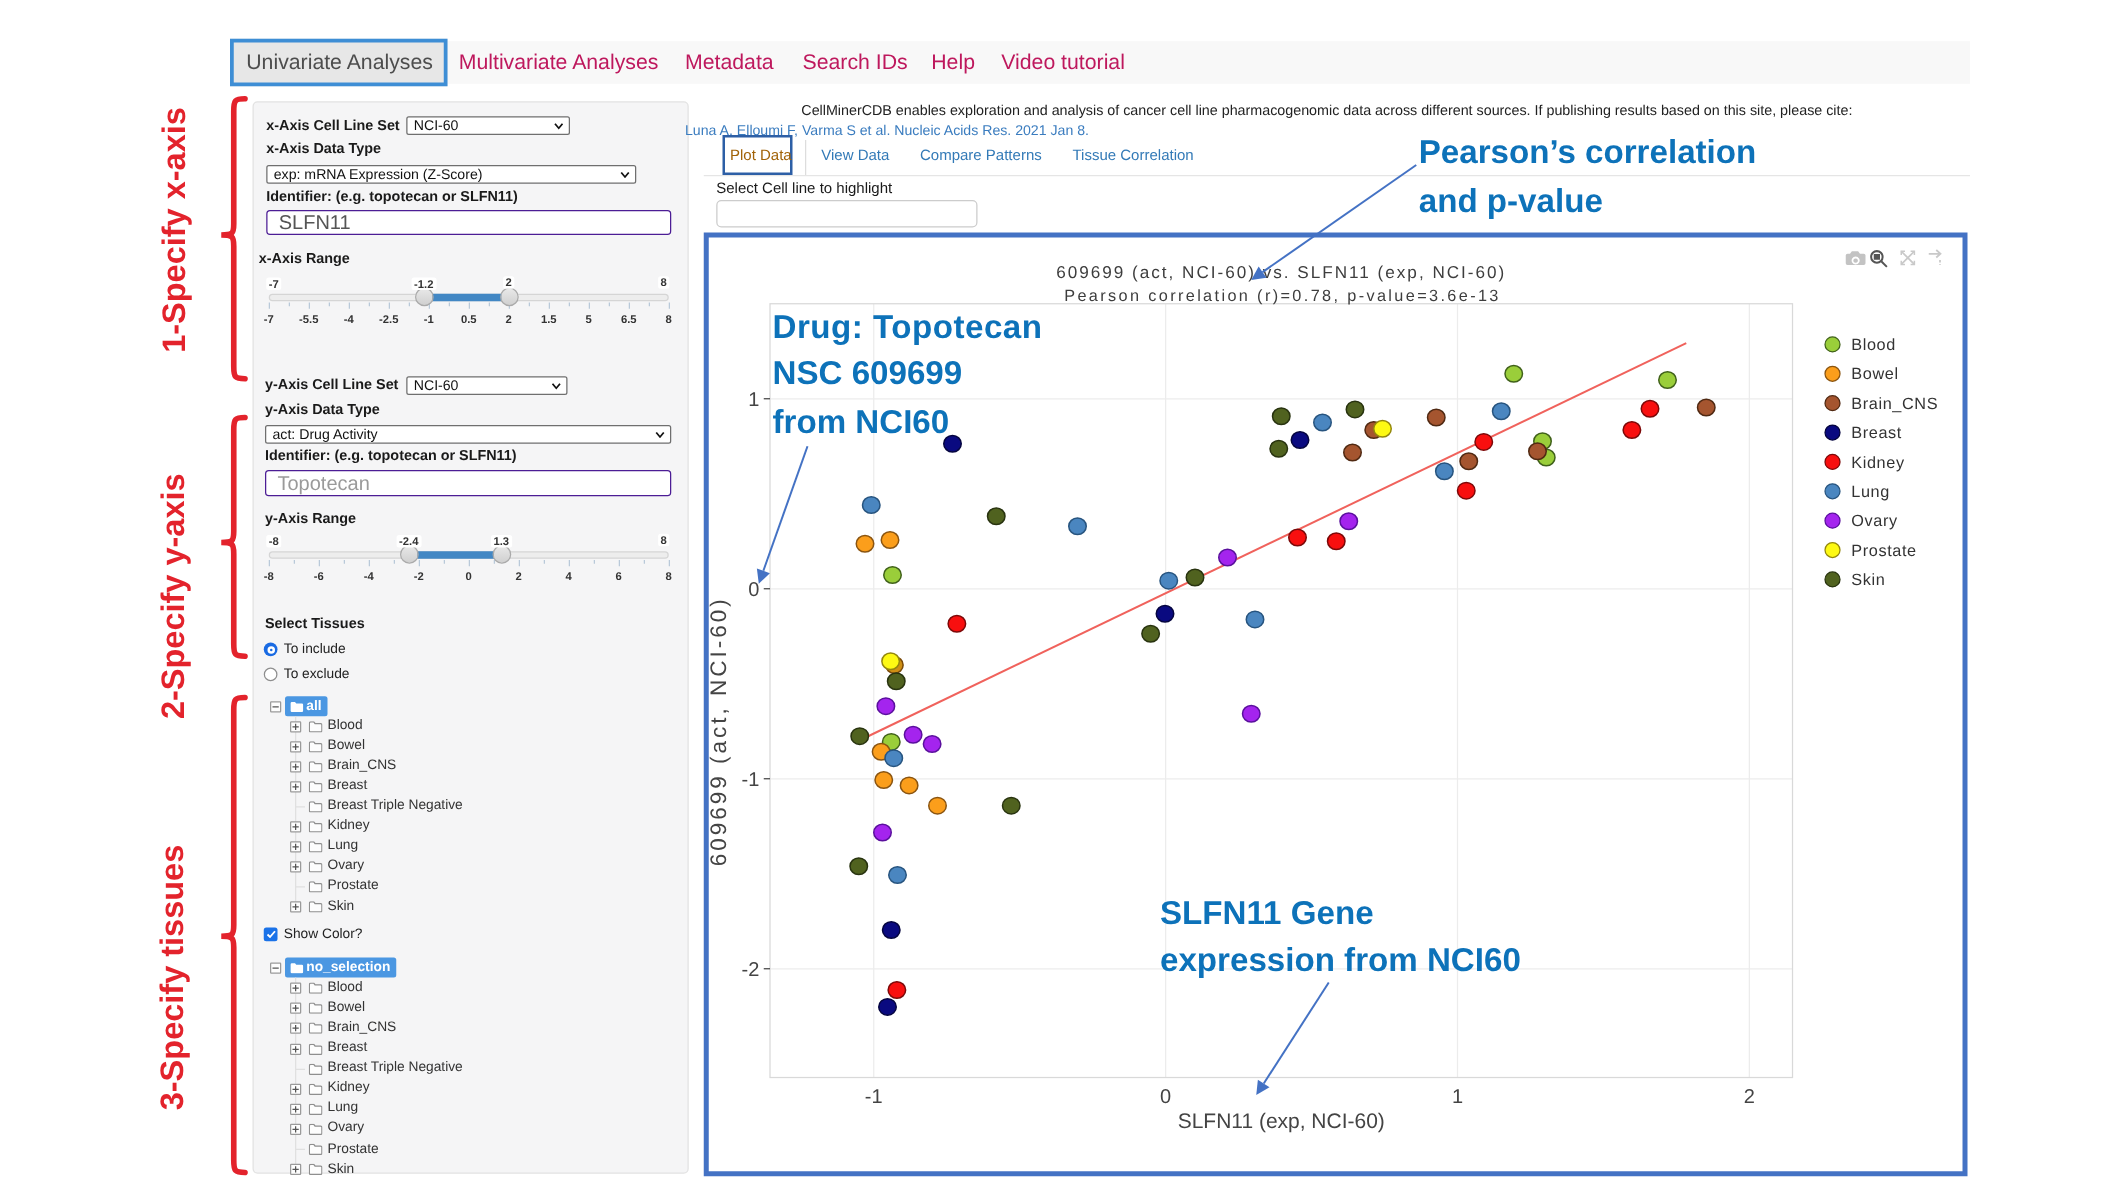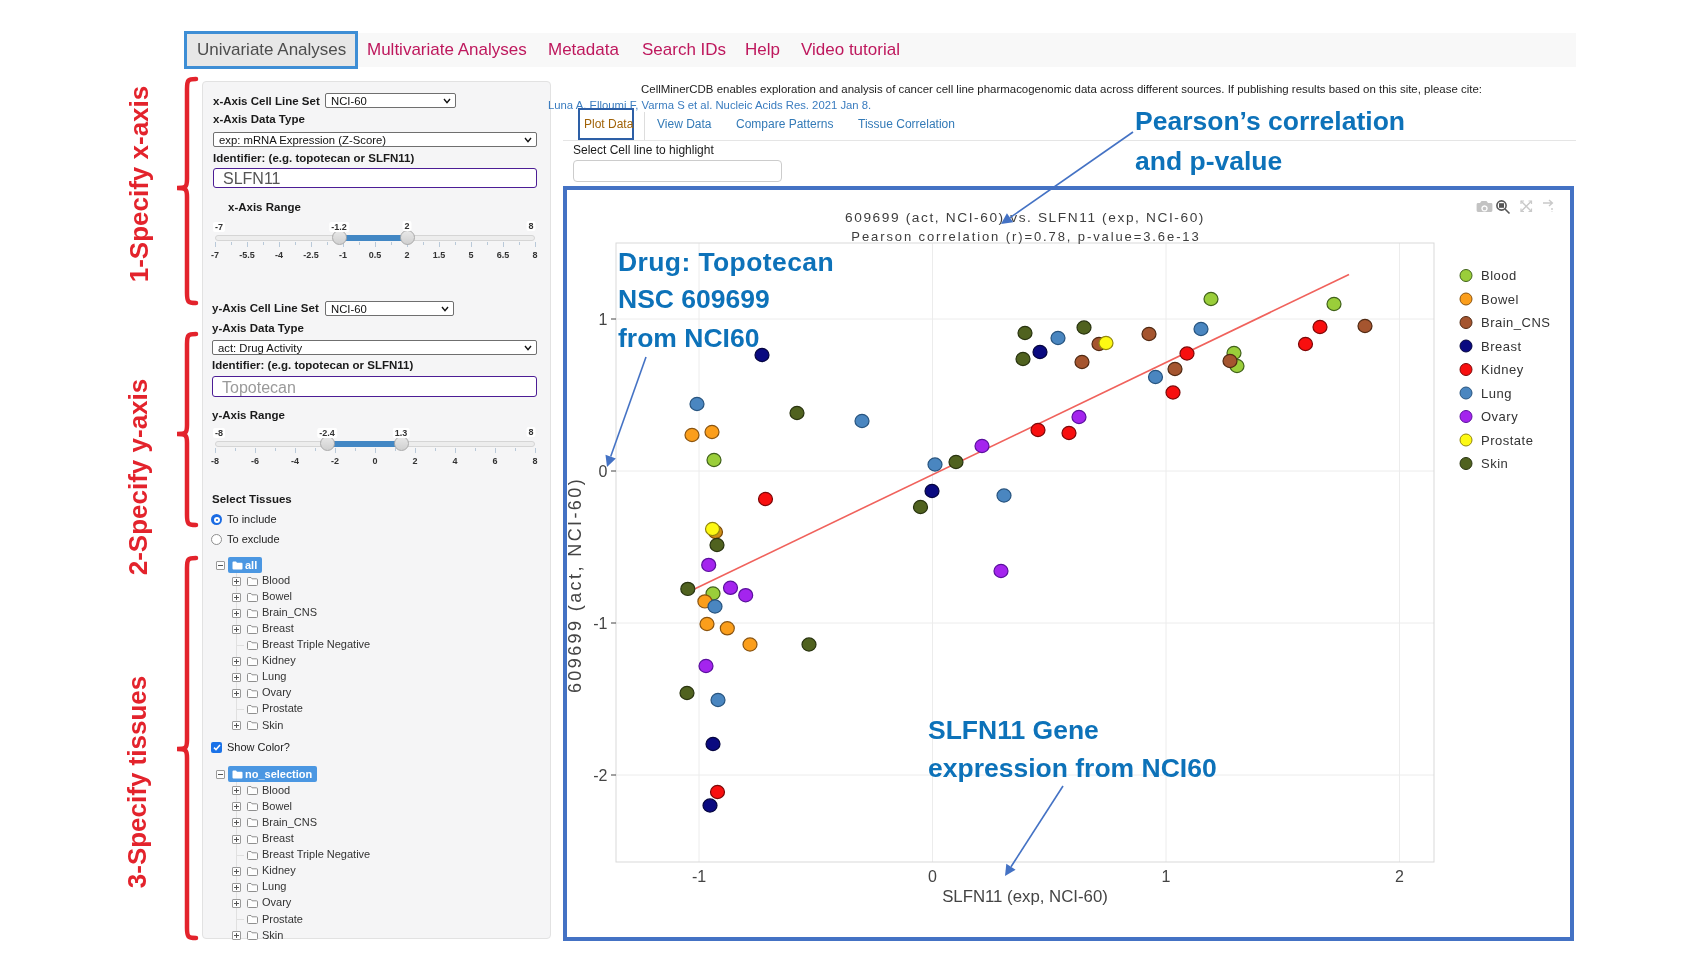--- a/index.html
+++ b/index.html
@@ -21,26 +21,26 @@
 <div class="navtxt" style="left:548px;top:40px">Metadata</div>
 <div class="navtxt" style="left:642px;top:40px">Search IDs</div>
 <div class="navtxt" style="left:745px;top:40px">Help</div>
 <div class="navtxt" style="left:801px;top:40px">Video tutorial</div>
 <div class="abs" style="left:202px;top:81px;width:349px;height:858px;background:#f5f5f6;border:1px solid #e2e2e2;border-radius:4px"></div>
 <div class="abs lbl" style="left:213px;top:95px">x-Axis Cell Line Set</div>
 <div class="sel" style="left:325px;top:93px;width:131px;height:15px">NCI-60<svg width="8" height="6" viewBox="0 0 8 6">
       <path d="M1 1 L4 4.6 L7 1" stroke="#111" stroke-width="1.4" fill="none"></path>
     </svg></div>
 <div class="abs lbl" style="left:213px;top:113px">x-Axis Data Type</div>
-<div class="sel" style="left:213px;top:132px;width:324px;height:15px">exp: mRNA Expression (Z-Score)<svg width="8" height="6" viewBox="0 0 8 6">
+<div class="sel" style="left:213px;top:132px;width:296px;height:15px">exp: mRNA Expression (Z-Score)<svg width="8" height="6" viewBox="0 0 8 6">
       <path d="M1 1 L4 4.6 L7 1" stroke="#111" stroke-width="1.4" fill="none"></path>
     </svg></div>
 <div class="abs lbl" style="left:213px;top:152px">Identifier: (e.g. topotecan or SLFN11)</div>
 <div class="inp" style="left:213px;top:168px;width:324px;height:20px;line-height:20px;padding-left:9px;color:#555">SLFN11</div>
-<div class="abs lbl" style="left:228px;top:201px">x-Axis Range</div>
+<div class="abs lbl" style="left:207px;top:201px">x-Axis Range</div>
 <div class="abs" style="left:215px;top:235px;width:320px;height:6px;background:#ededed;border:1px solid #d5d5d5;border-radius:3px"></div>
 <div class="abs" style="left:339px;top:235px;width:68px;height:6px;background:#4287c4;border-radius:1px"></div>
 <div class="abs" style="left:215.0px;top:242px;width:1px;height:5px;background:#b9c9d9"></div>
 <div class="abs" style="left:231.0px;top:242px;width:1px;height:3px;background:#b9c9d9"></div>
 <div class="abs" style="left:247.0px;top:242px;width:1px;height:5px;background:#b9c9d9"></div>
 <div class="abs" style="left:263.0px;top:242px;width:1px;height:3px;background:#b9c9d9"></div>
 <div class="abs" style="left:279.0px;top:242px;width:1px;height:5px;background:#b9c9d9"></div>
 <div class="abs" style="left:295.0px;top:242px;width:1px;height:3px;background:#b9c9d9"></div>
 <div class="abs" style="left:311.0px;top:242px;width:1px;height:5px;background:#b9c9d9"></div>
 <div class="abs" style="left:327.0px;top:242px;width:1px;height:3px;background:#b9c9d9"></div>

